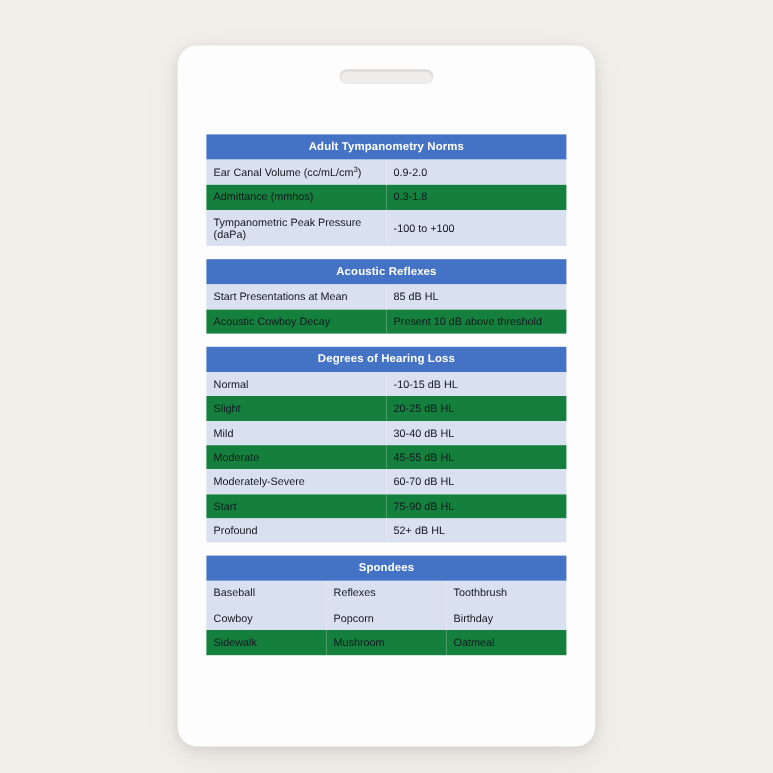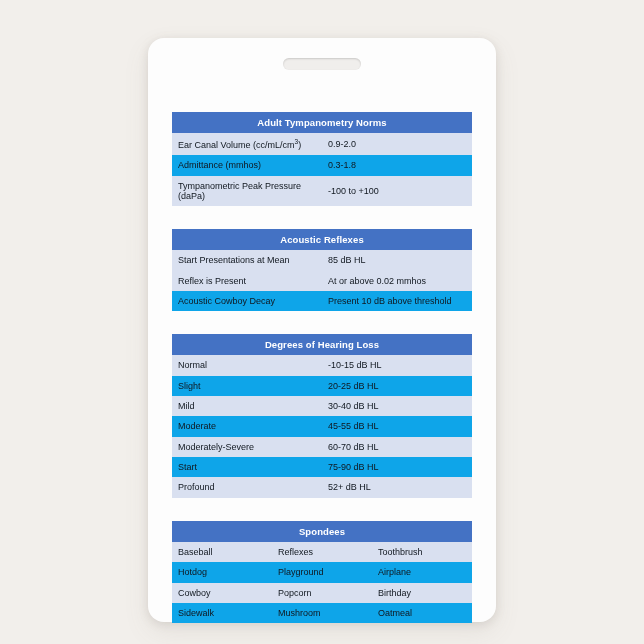--- a/index.html
+++ b/index.html
@@ -43,40 +43,40 @@
   #content {
     position: absolute;
     left: 24px;
     top: 74px;
     width: 300px;
   }
   table.card-table {
     width: 100%;
     border-collapse: collapse;
     table-layout: fixed;
-    margin-bottom: 23px;
+    margin-bottom: 11px;
   }
   table.card-table th {
     background: #4472c4;
     color: #ffffff;
     font-size: 9.5px;
     font-weight: bold;
     text-align: center;
     padding: 5px 4px;
     letter-spacing: 0.1px;
   }
   table.card-table td {
     font-size: 9px;
     color: #10171f;
     padding: 5px 6px;
     vertical-align: middle;
     line-height: 1.15;
   }
   tr.row-odd td  { background: #d9e0f0; }
-  tr.row-even td { background: #0ea5e9; }
+  tr.row-even td { background: #15803d; }
   td.col-label { width: 52%; }
   td.col-value { width: 48%; }
   td.sp-col { width: 33.33%; }
   sup { font-size: 6.5px; vertical-align: super; }
 </style>
 </head>
 <body>
 
 <div id="stage">
   <div id="badge">
@@ -108,24 +108,20 @@
       <table class="card-table">
         <thead>
           <tr>
             <th colspan="2">Acoustic Reflexes</th>
           </tr>
         </thead>
         <tbody>
           <tr class="row-odd">
             <td class="col-label">Start Presentations at Mean</td>
             <td class="col-value">85 dB HL</td>
-          </tr>
-          <tr class="row-odd">
-            <td class="col-label">Reflex is Present</td>
-            <td class="col-value">At or above 0.02 mmhos</td>
           </tr>
           <tr class="row-even">
             <td class="col-label">Acoustic Cowboy Decay</td>
             <td class="col-value">Present 10 dB above threshold</td>
           </tr>
         </tbody>
       </table>
 
       <table class="card-table">
         <thead>
@@ -170,25 +166,20 @@
           <tr>
             <th colspan="3">Spondees</th>
           </tr>
         </thead>
         <tbody>
           <tr class="row-odd">
             <td class="sp-col">Baseball</td>
             <td class="sp-col">Reflexes</td>
             <td class="sp-col">Toothbrush</td>
           </tr>
-          <tr class="row-even">
-            <td class="sp-col">Hotdog</td>
-            <td class="sp-col">Playground</td>
-            <td class="sp-col">Airplane</td>
-          </tr>
           <tr class="row-odd">
             <td class="sp-col">Cowboy</td>
             <td class="sp-col">Popcorn</td>
             <td class="sp-col">Birthday</td>
           </tr>
           <tr class="row-even">
             <td class="sp-col">Sidewalk</td>
             <td class="sp-col">Mushroom</td>
             <td class="sp-col">Oatmeal</td>
           </tr>

